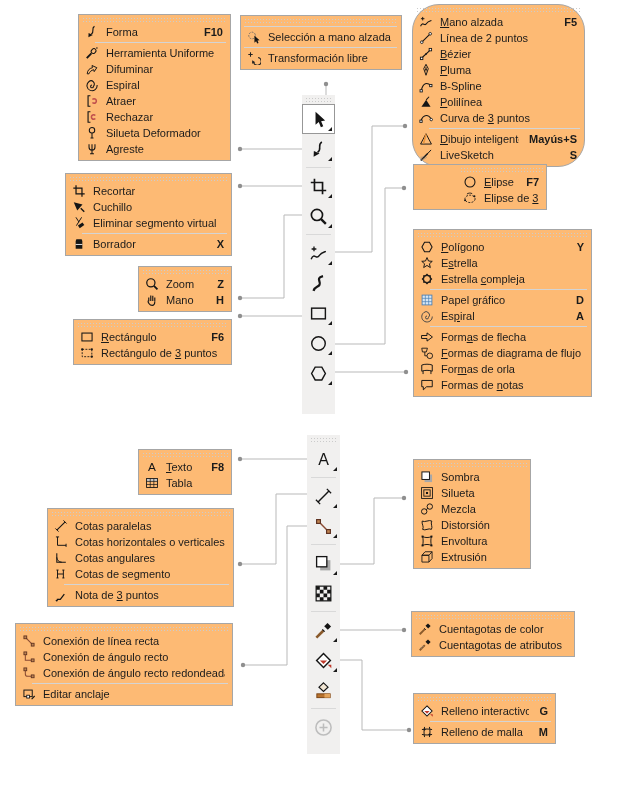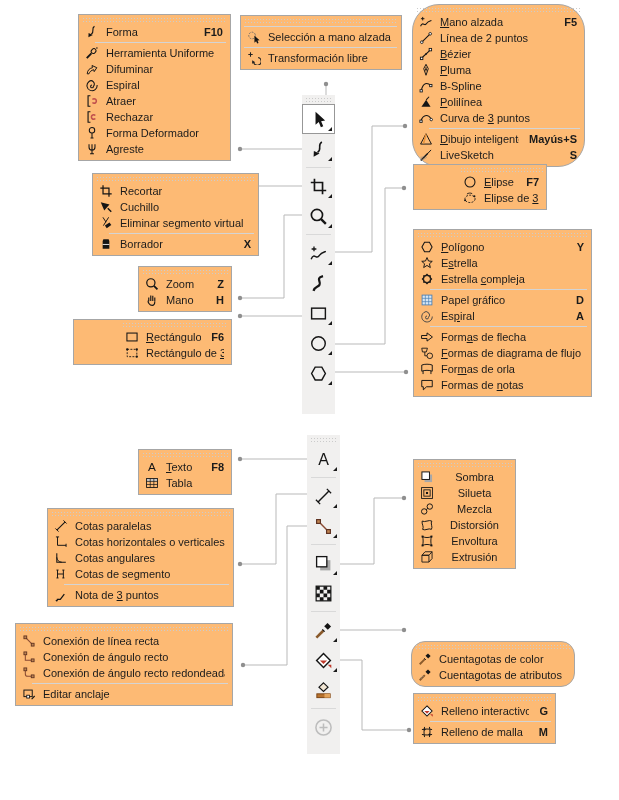--- a/index.html
+++ b/index.html
@@ -289,21 +289,21 @@
         </span>
         <span class="lbl">Rechazar</span>
       </div>
       <div class="mi">
         <span class="ic">
           <svg viewBox="0 0 16 16" xmlns="http://www.w3.org/2000/svg">
             <circle cx="8" cy="4.8" r="3.1" fill="none" stroke="#151515" stroke-width="1.2"></circle>
             <path d="M8 8 V13.5 M6.3 13.8 H9.7" stroke="#151515" stroke-width="1.2" fill="none"></path>
           </svg>
         </span>
-        <span class="lbl">Forma Deformador</span>
+        <span class="lbl">Silueta Deformador</span>
       </div>
       <div class="mi">
         <span class="ic">
           <svg viewBox="0 0 16 16" xmlns="http://www.w3.org/2000/svg">
             <path d="M8 2.5 V13.5 M4.6 2.5 V6 M11.4 2.5 V6 M4.6 6 a3.4 3.4 0 0 0 6.8 0 M5.8 13.5 H10.2" fill="none" stroke="#151515" stroke-width="1.2"></path>
           </svg>
         </span>
         <span class="lbl">Agreste</span>
       </div>
     </div>
@@ -419,21 +419,21 @@
           <svg viewBox="0 0 16 16" xmlns="http://www.w3.org/2000/svg">
             <path d="M2 14.2 L10.2 6" stroke="#151515" stroke-width="1.7"></path>
             <path d="M10.2 6 L13.8 2.2" stroke="#151515" stroke-width="1.1"></path>
             <path d="M1.8 10.5 C3.8 10.8 5 10.2 6.5 8.8 M2.2 12.8 C5.2 13.2 7 12.2 9 10.2" fill="none" stroke="#8a8a8a" stroke-width=".8"></path>
           </svg>
         </span>
         <span class="lbl">LiveSketch</span>
         <span class="sc">S</span>
       </div>
     </div>
-    <div class="panel" style="left: 65px; top: 173px; width: 167px; margin-left: 27px;">
+    <div class="panel" style="left: 65px; top: 173px; width: 167px;">
       <div class="grip"></div>
       <div class="mi">
         <span class="ic">
           <svg viewBox="0 0 16 16" xmlns="http://www.w3.org/2000/svg">
             <path d="M4.6 1.5 V11.4 H14.5 M1.5 4.6 H11.4 V14.5" fill="none" stroke="#151515" stroke-width="1.4"></path>
           </svg>
         </span>
         <span class="lbl">Recortar</span>
       </div>
       <div class="mi">
@@ -481,21 +481,21 @@
       <div class="mi">
         <span class="ic">
           <svg viewBox="0 0 16 16" xmlns="http://www.w3.org/2000/svg">
             <path d="M4.3 9.5 V5 M6.6 9 V2.8 M8.9 9 V3.2 M11.2 9.5 V5.2 M4.3 8.2 C3.2 9 3.4 10.5 4.5 12 C5.6 13.6 6.5 14.2 8.2 14.2 C10.5 14.2 11.2 12.8 11.2 9.8" fill="none" stroke="#151515" stroke-width="1.3"></path>
           </svg>
         </span>
         <span class="lbl">Mano</span>
         <span class="sc">H</span>
       </div>
     </div>
-    <div class="panel" style="left: 73px; top: 319px; width: 159px; padding-left: 45px;">
+    <div class="panel" style="left: 73px; top: 319px; width: 159px;">
       <div class="grip"></div>
       <div class="mi">
         <span class="ic">
           <svg viewBox="0 0 16 16" xmlns="http://www.w3.org/2000/svg">
             <rect x="2.2" y="3.5" width="11.6" height="9" fill="none" stroke="#151515" stroke-width="1.2"></rect>
           </svg>
         </span>
         <span class="lbl"><span class="u">R</span>ectángulo</span>
         <span class="sc">F6</span>
       </div>
@@ -725,21 +725,21 @@
         <span class="ic">
           <svg viewBox="0 0 16 16" xmlns="http://www.w3.org/2000/svg">
             <rect x="2.2" y="3.5" width="9.5" height="7.5" fill="none" stroke="#151515" stroke-width="1.1"></rect>
             <rect x="5.4" y="9.4" width="3.2" height="3.2" fill="#fff" stroke="#151515"></rect>
             <path d="M11 13.8 L14.5 10.3" stroke="#151515" stroke-width="1.3"></path>
           </svg>
         </span>
         <span class="lbl">Editar anclaje</span>
       </div>
     </div>
-    <div class="panel" style="left: 413px; top: 459px; width: 103px; text-align: center;">
+    <div class="panel" style="left: 413px; top: 459px; width: 118px;">
       <div class="grip"></div>
       <div class="mi">
         <span class="ic">
           <svg viewBox="0 0 16 16" xmlns="http://www.w3.org/2000/svg">
             <rect x="5.2" y="5.2" width="8.6" height="8.6" fill="#a8a8a8"></rect>
             <rect x="2.2" y="2.2" width="8.6" height="8.6" fill="#fff" stroke="#151515" stroke-width="1.1"></rect>
           </svg>
         </span>
         <span class="lbl">Sombra</span>
       </div>
@@ -785,21 +785,21 @@
       </div>
       <div class="mi">
         <span class="ic">
           <svg viewBox="0 0 16 16" xmlns="http://www.w3.org/2000/svg">
             <path d="M2.2 6 L5.8 2 H13.8 L10.2 6 Z M10.2 6 H2.2 V13.8 H10.2 Z M13.8 2 V9.8 L10.2 13.8" fill="none" stroke="#151515" stroke-width="1"></path>
           </svg>
         </span>
         <span class="lbl">Extrusión</span>
       </div>
     </div>
-    <div class="panel" style="left: 411px; top: 641px; width: 164px; border-radius: 14px;">
+    <div class="panel" style="left: 411px; top: 611px; width: 164px;">
       <div class="grip"></div>
       <div class="mi">
         <span class="ic">
           <svg viewBox="0 0 16 16" xmlns="http://www.w3.org/2000/svg">
             <path d="M2 14 L7.8 8.2" stroke="#8a5a2b" stroke-width="2.2"></path>
             <path d="M7 7 L9 9" stroke="#151515" stroke-width="1"></path>
             <polygon points="8.6,4.4 11.4,1.6 14.4,4.6 11.6,7.4" fill="#151515"></polygon>
           </svg>
         </span>
         <span class="lbl">Cuentagotas de color</span>

